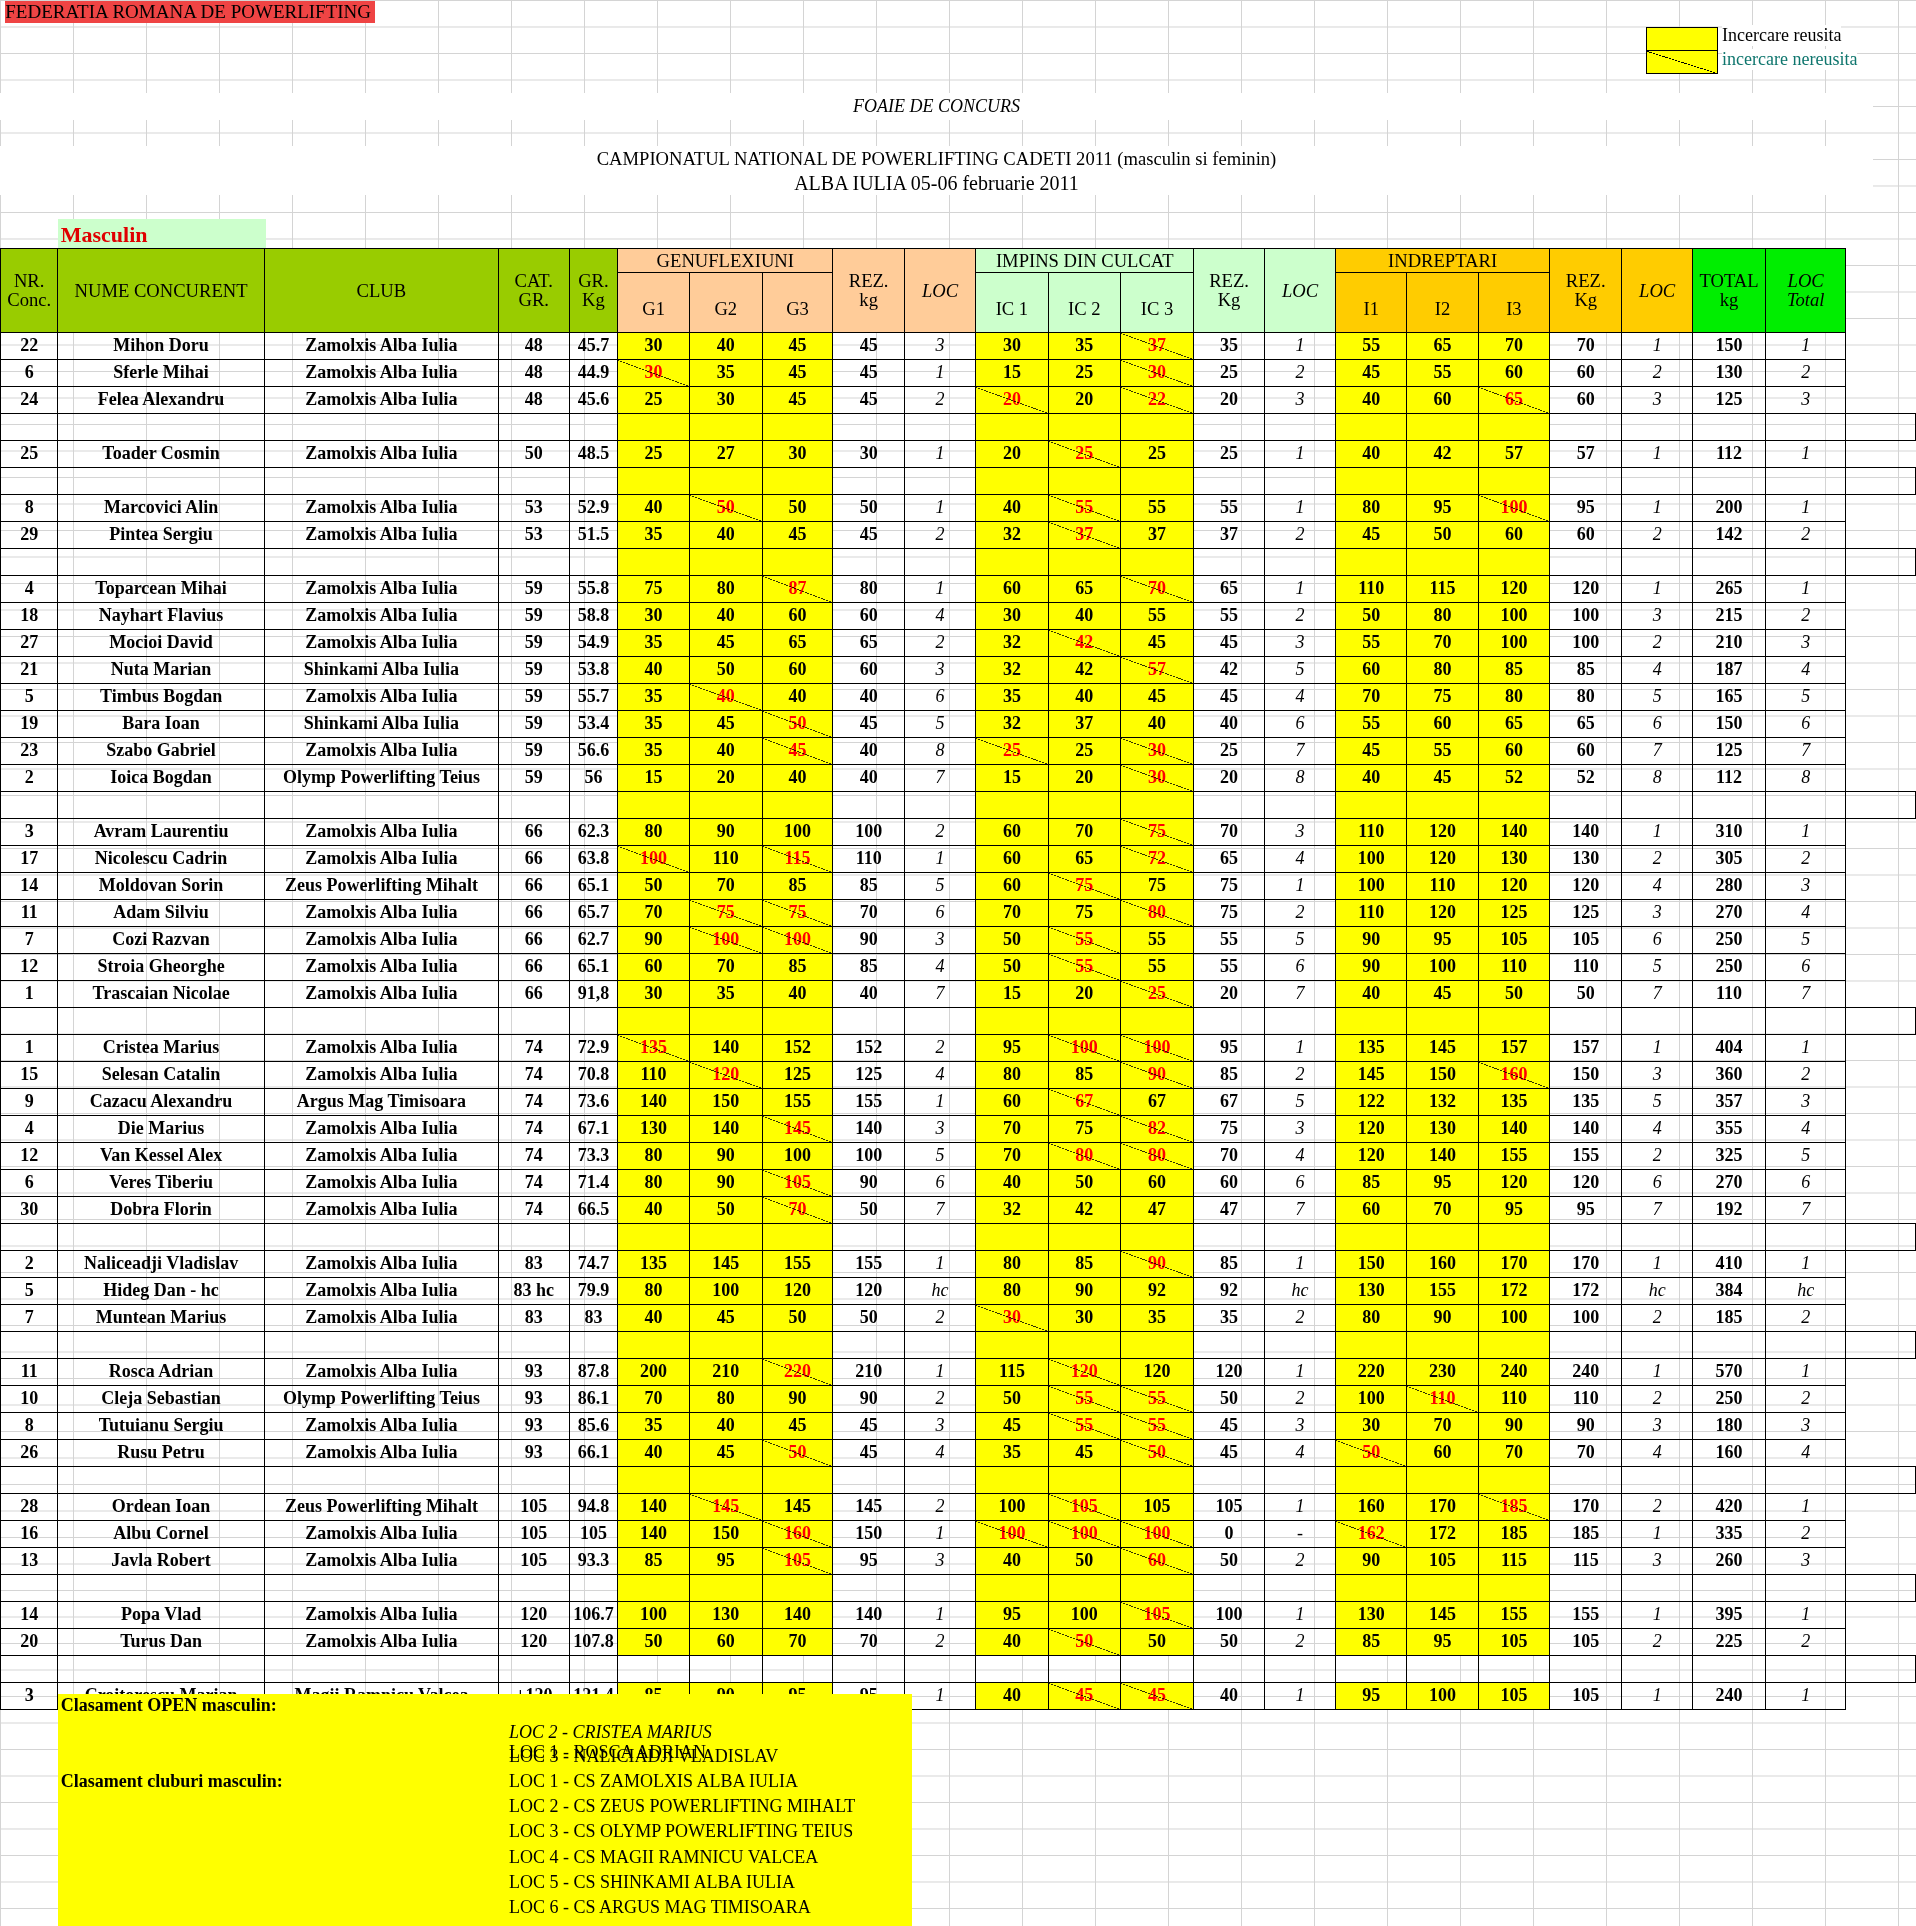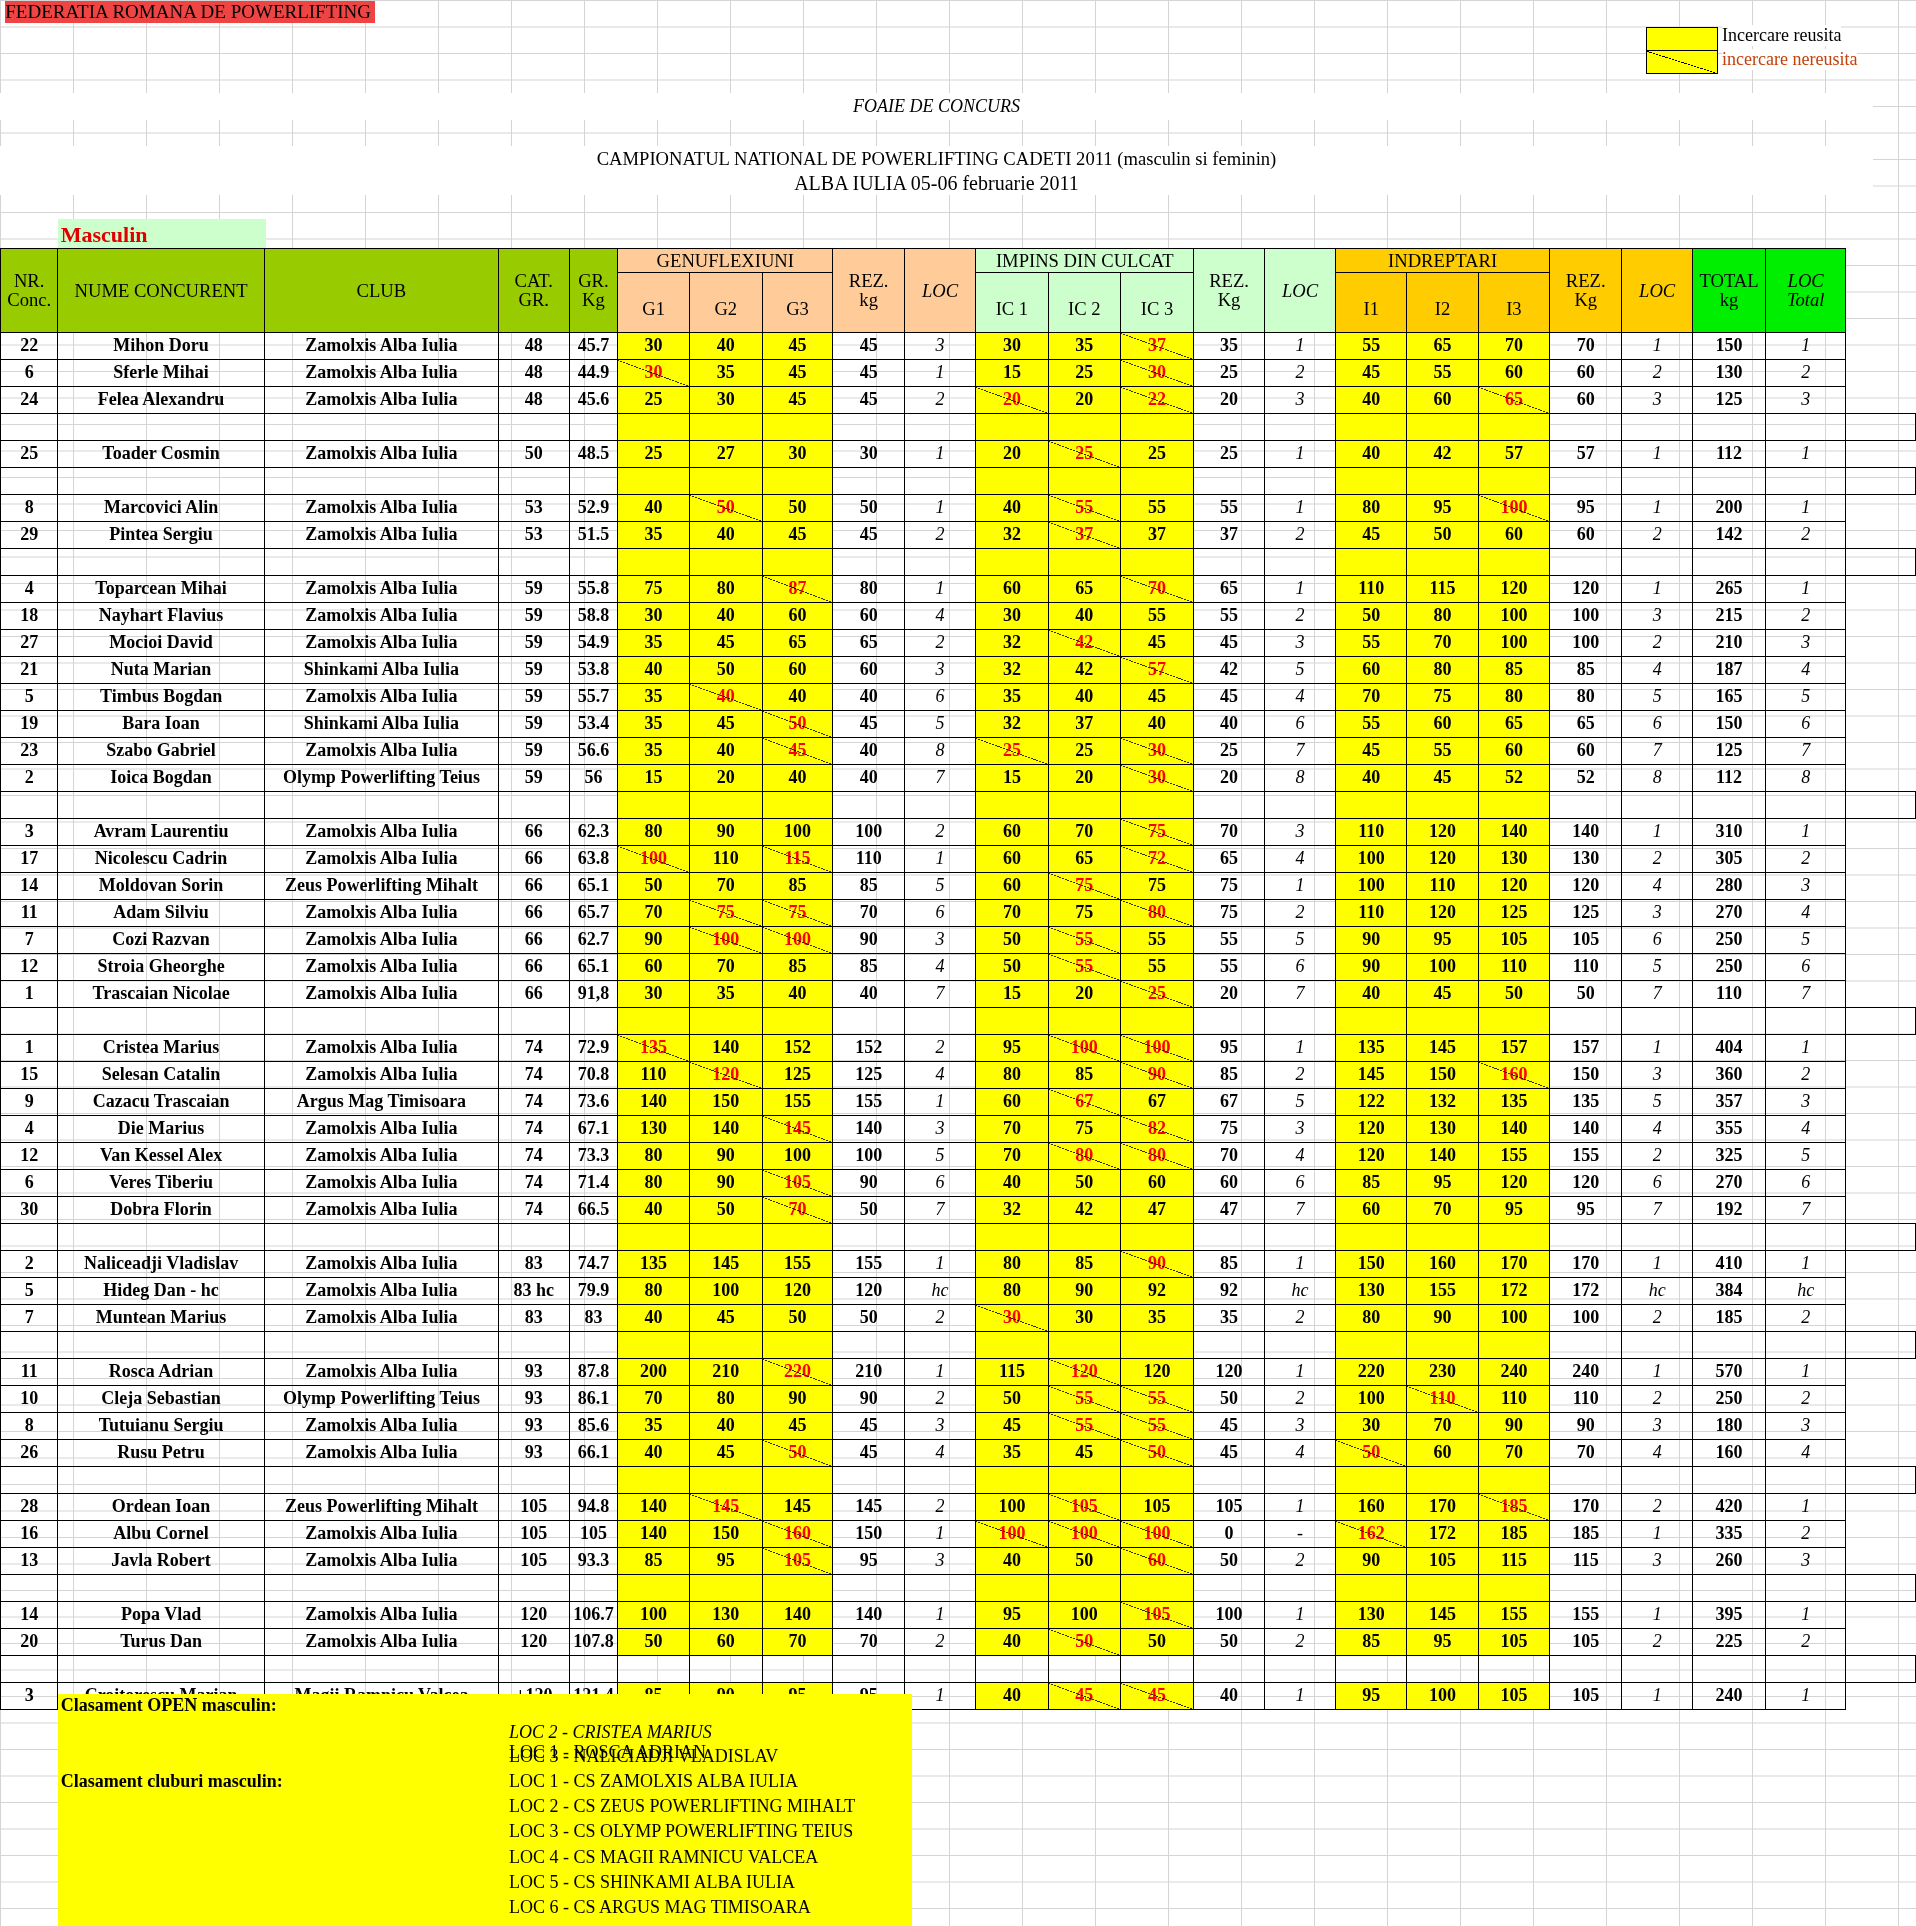--- a/index.html
+++ b/index.html
@@ -54,21 +54,21 @@
 </head>
 <body>
 
 <div class="grid-bg"></div>
 
 <div class="abs fed-title">FEDERATIA ROMANA DE POWERLIFTING</div>
 
 <div class="abs legend-box" style="top:26.5px;"></div>
 <div class="abs legend-box" style="top:50px; background:#ffff00 linear-gradient(to top right, transparent calc(50% - 0.7px), #000 calc(50% - 0.7px), #000 50%, transparent 50%);"></div>
 <div class="abs legend-text" style="left:1722px; top:25px;">Incercare reusita</div>
-<div class="abs legend-text" style="left:1722px; top:49px; color:#c2410c;">incercare nereusita</div>
+<div class="abs legend-text" style="left:1722px; top:49px; color:#0f766e;">incercare nereusita</div>
 
 <div class="abs center-line foaie">FOAIE DE CONCURS</div>
 <div class="abs center-line champ">CAMPIONATUL NATIONAL DE POWERLIFTING CADETI 2011 (masculin si feminin)</div>
 <div class="abs center-line place">ALBA IULIA 05-06 februarie 2011</div>
 
 <div class="abs masculin">Masculin</div>
 
 <table class="sheet">
   <colgroup>
     <col style="width:58px">
@@ -799,21 +799,21 @@
         <td class="att-cell">145</td>
         <td class="att-cell">150</td>
         <td class="att-cell fail">160</td>
         <td class="bold">150</td>
         <td class="locsmall">3</td>
         <td class="bold">360</td>
         <td class="locbig">2</td>
       </tr>
       <tr>
         <td class="nr">9</td>
-        <td class="name">Cazacu Trascaian</td>
+        <td class="name">Cazacu Alexandru</td>
         <td class="club">Argus Mag Timisoara</td>
         <td class="bold">74</td>
         <td class="bold">73.6</td>
         <td class="att-cell">140</td>
         <td class="att-cell">150</td>
         <td class="att-cell">155</td>
         <td class="bold">155</td>
         <td class="locsmall">1</td>
         <td class="att-cell">60</td>
         <td class="att-cell fail">67</td>

